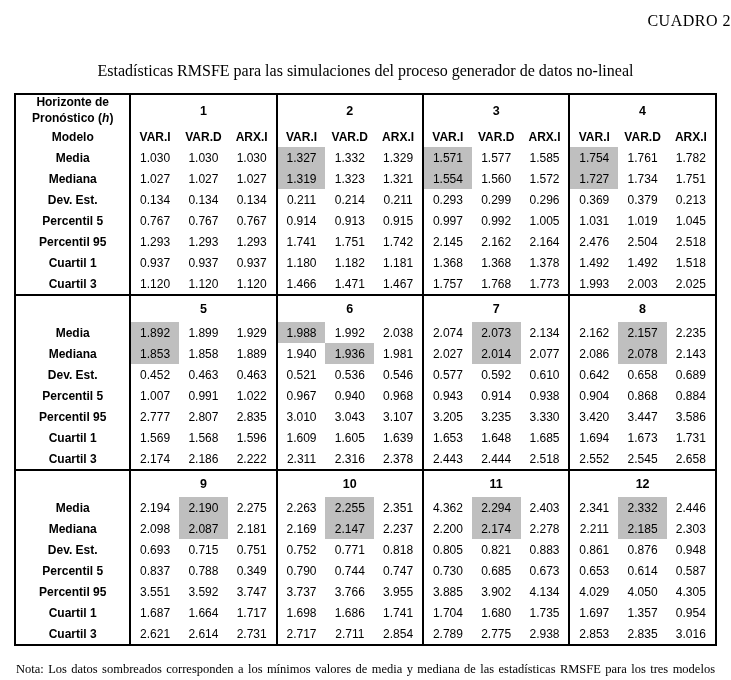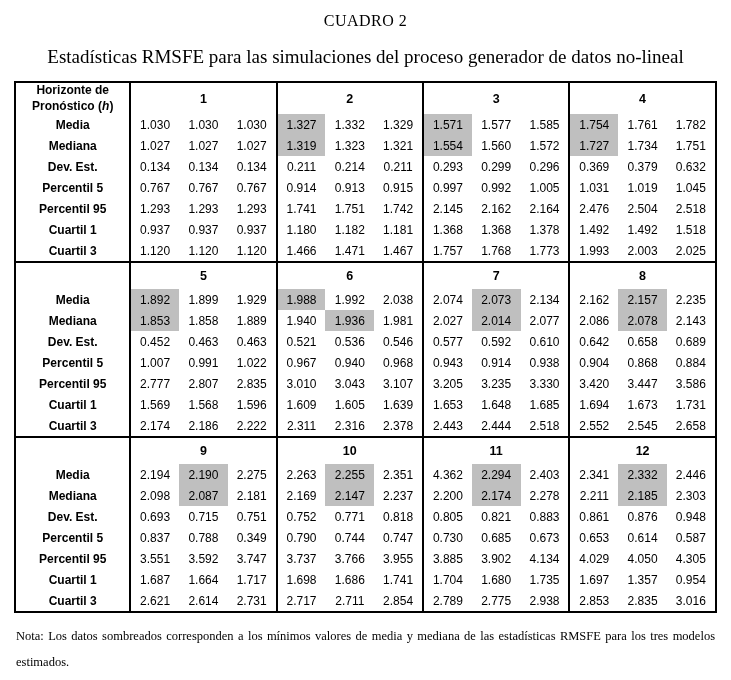--- a/index.html
+++ b/index.html
@@ -8,28 +8,28 @@
     width: 731px;
     height: 680px;
     box-sizing: border-box;
     padding-top: 12px;
     overflow: hidden;
     background: #ffffff;
     color: #000;
     font-family: "Liberation Serif", serif;
   }
   .title {
+    text-align: right;
+    font-size: 16px;
+    letter-spacing: 0.5px;
+  }
+  .subtitle {
     text-align: center;
     font-size: 16px;
-    letter-spacing: 0.5px;
-  }
-  .subtitle {
-    text-align: center;
-    font-size: 19px;
-    margin-top: 16px;
+    margin-top: 32px;
   }
   table.rmsfe {
     border-collapse: collapse;
     table-layout: fixed;
     width: 701px;
     margin: 13px auto 0 auto;
     border: 2px solid #000;
     font-family: "Liberation Sans", sans-serif;
     font-size: 12px;
     padding-left: 12px;
@@ -88,20 +88,35 @@
           <td class="label-col corner">
             <div>Horizonte de</div>
             <div>Pronóstico (<span class="italic-h">h</span>)</div>
           </td>
           <td class="horizon-head g-end" colspan="3">1</td>
           <td class="horizon-head g-end" colspan="3">2</td>
           <td class="horizon-head g-end" colspan="3">3</td>
           <td class="horizon-head g-end" colspan="3">4</td>
         </tr>
         <tr>
+          <td class="label-col">Modelo</td>
+          <td class="model-cell">VAR.I</td>
+          <td class="model-cell">VAR.D</td>
+          <td class="model-cell g-end">ARX.I</td>
+          <td class="model-cell">VAR.I</td>
+          <td class="model-cell">VAR.D</td>
+          <td class="model-cell g-end">ARX.I</td>
+          <td class="model-cell">VAR.I</td>
+          <td class="model-cell">VAR.D</td>
+          <td class="model-cell g-end">ARX.I</td>
+          <td class="model-cell">VAR.I</td>
+          <td class="model-cell">VAR.D</td>
+          <td class="model-cell g-end">ARX.I</td>
+        </tr>
+        <tr>
           <td class="label-col">Media</td>
           <td>1.030</td>
           <td>1.030</td>
           <td class="g-end">1.030</td>
           <td class="shaded">1.327</td>
           <td>1.332</td>
           <td class="g-end">1.329</td>
           <td class="shaded">1.571</td>
           <td>1.577</td>
           <td class="g-end">1.585</td>
@@ -130,21 +145,21 @@
           <td>0.134</td>
           <td class="g-end">0.134</td>
           <td>0.211</td>
           <td>0.214</td>
           <td class="g-end">0.211</td>
           <td>0.293</td>
           <td>0.299</td>
           <td class="g-end">0.296</td>
           <td>0.369</td>
           <td>0.379</td>
-          <td class="g-end">0.632</td>
+          <td class="g-end">0.213</td>
         </tr>
         <tr>
           <td class="label-col">Percentil 5</td>
           <td>0.767</td>
           <td>0.767</td>
           <td class="g-end">0.767</td>
           <td>0.914</td>
           <td>0.913</td>
           <td class="g-end">0.915</td>
           <td>0.997</td>

